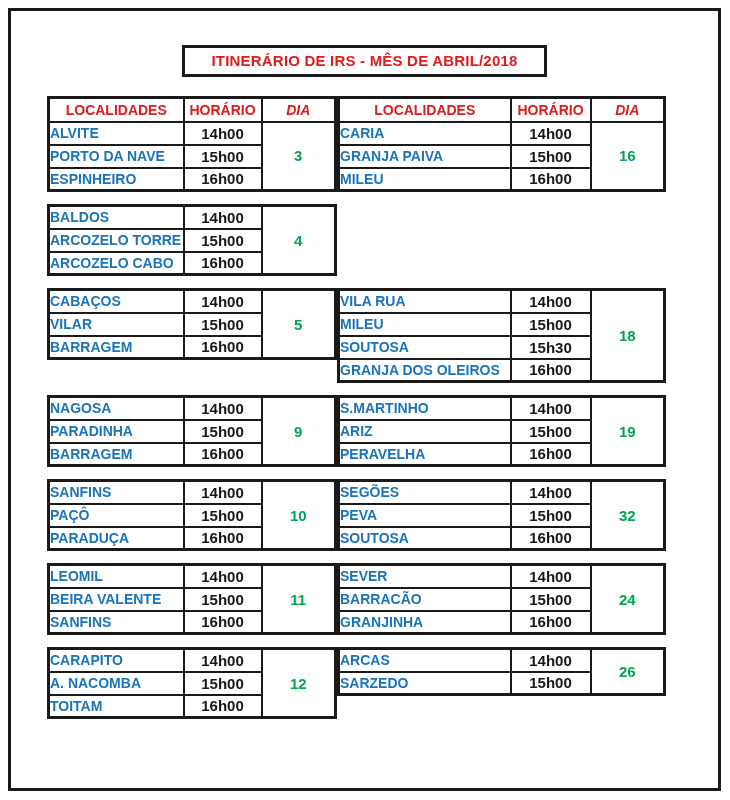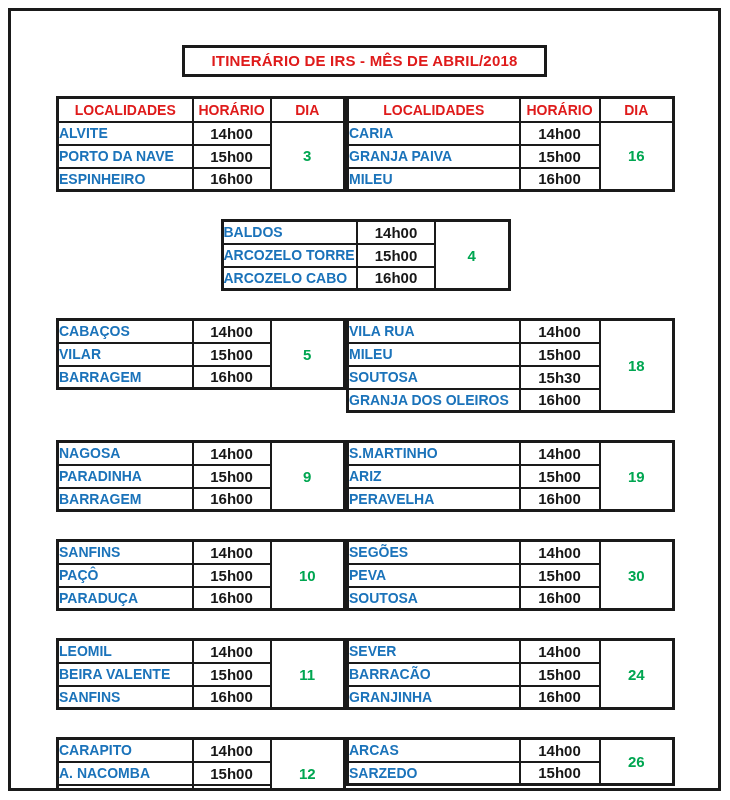--- a/index.html
+++ b/index.html
@@ -38,23 +38,23 @@
     color: var(--red);
     font-weight: bold;
     font-size: 15px;
     letter-spacing: 0.2px;
   }
   .pairs {
     padding: 0 34px 0 36px;
   }
   .pair-row {
     display: flex;
-    justify-content: center;
+    justify-content: flex-start;
     align-items: flex-start;
-    margin-bottom: 27px;
+    margin-bottom: 12px;
   }
   table.sched {
     border-collapse: collapse;
     border: 3px solid #1a1a1a;
     table-layout: fixed;
   }
   table.sched td, table.sched th {
     border: 2px solid #1a1a1a;
     padding: 0;
     overflow: hidden;
@@ -82,21 +82,21 @@
     text-align: center;
   }
   td.day {
     color: var(--green);
     font-size: 15px;
     font-weight: bold;
     text-align: center;
     vertical-align: middle;
     border-left: 3px solid #1a1a1a;
   }
-  th.day-h { border-left: 3px solid #1a1a1a; }
+  th.day-h { border-left: 3px solid #1a1a1a; font-style: italic; }
   
   .col-l-loc  { width: 135px; }
   .col-l-time { width: 78px;  }
   .col-l-day  { width: 74px;  }
   .col-r-loc  { width: 172px; }
   .col-r-time { width: 80px;  }
   .col-r-day  { width: 74px;  }
 </style>
 </head>
 <body>
@@ -314,21 +314,21 @@
           <table class="sched right">
             <colgroup>
               <col class="col-r-loc">
               <col class="col-r-time">
               <col class="col-r-day">
             </colgroup>
             <tbody>
               <tr>
                 <td class="loc">SEGÕES</td>
                 <td class="time">14h00</td>
-                <td class="day" rowspan="3">30</td>
+                <td class="day" rowspan="3">32</td>
               </tr>
               <tr>
                 <td class="loc">PEVA</td>
                 <td class="time">15h00</td>
               </tr>
               <tr>
                 <td class="loc">SOUTOSA</td>
                 <td class="time">16h00</td>
               </tr>
             </tbody>

